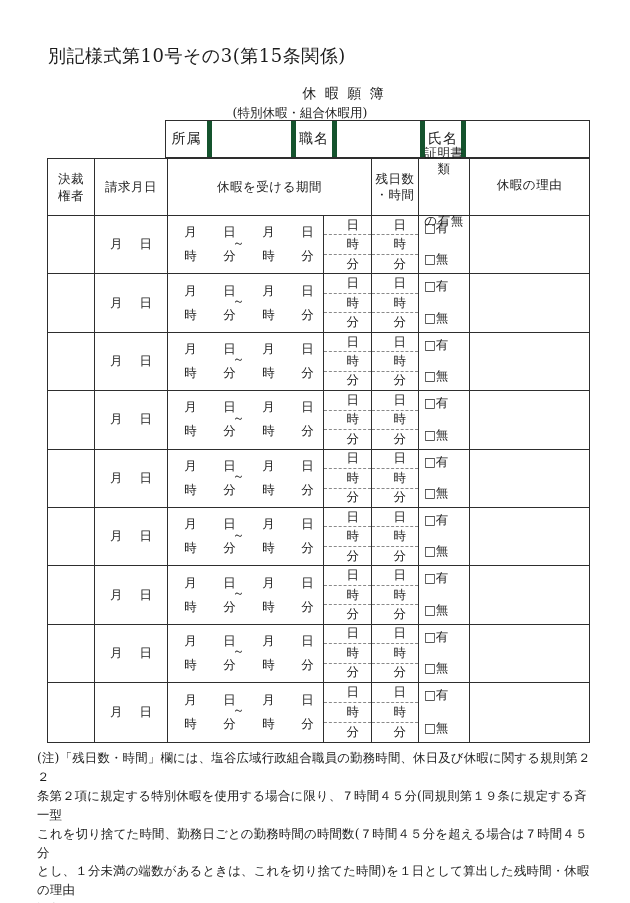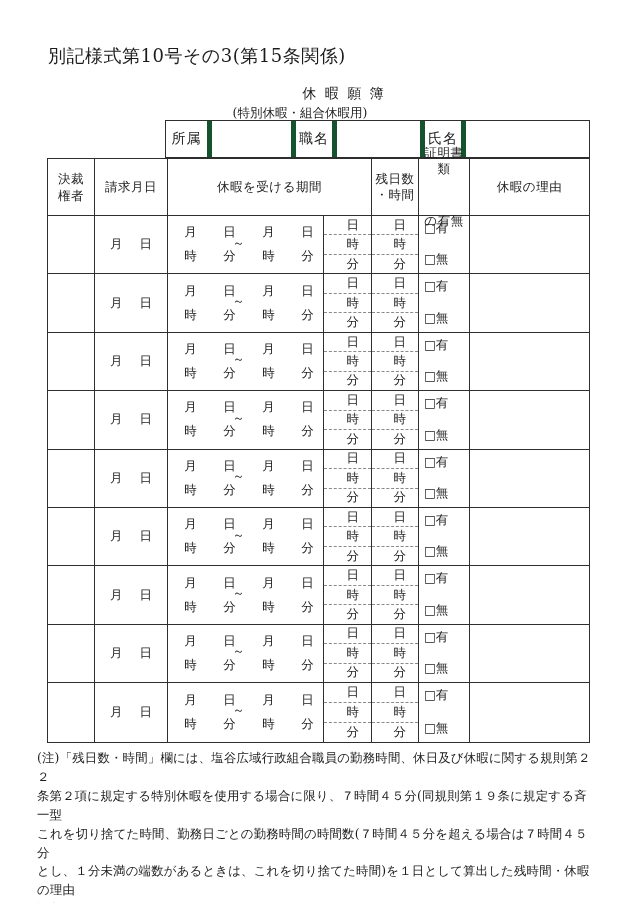--- a/index.html
+++ b/index.html
@@ -50,21 +50,21 @@
     box-sizing:border-box;border-left:1px solid #2e2e2e;
     display:flex;flex-direction:column;align-items:center;justify-content:center;
     line-height:1.4;letter-spacing:0.5px;text-align:center;
   }
   .hcell:first-child{border-left:none;}
   .hw-approver{width:46px;}
   .hw-reqdate{width:73px;}
   .hw-period{width:204px;}
   .hw-remaining{width:47px;line-height:1.3;}
   .hw-cert{width:51px;line-height:1.3;gap:36px;}
-  .hw-reason{flex:1;}
+  .hw-reason{flex:1;font-family:Liberation Mono, monospace;}
   .trow{display:flex;height:58.4px;border-bottom:1px solid #2e2e2e;box-sizing:border-box;}
   #table-body .trow:last-child{border-bottom:none;}
   .cell{box-sizing:border-box;border-left:1px solid #2e2e2e;}
   .cell:first-child{border-left:none;}
   .c-approver{width:46px;}
   .c-reqdate{
     width:73px;display:flex;align-items:center;justify-content:center;gap:17px;
   }
   .c-period{
     width:156px;position:relative;

